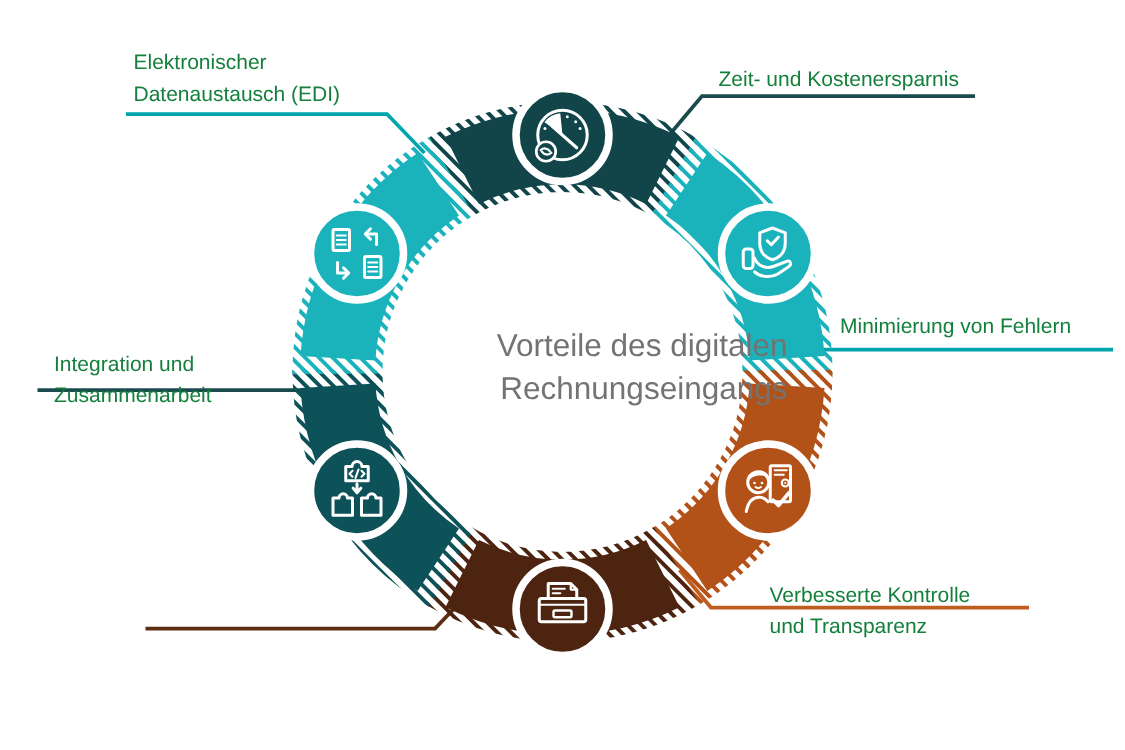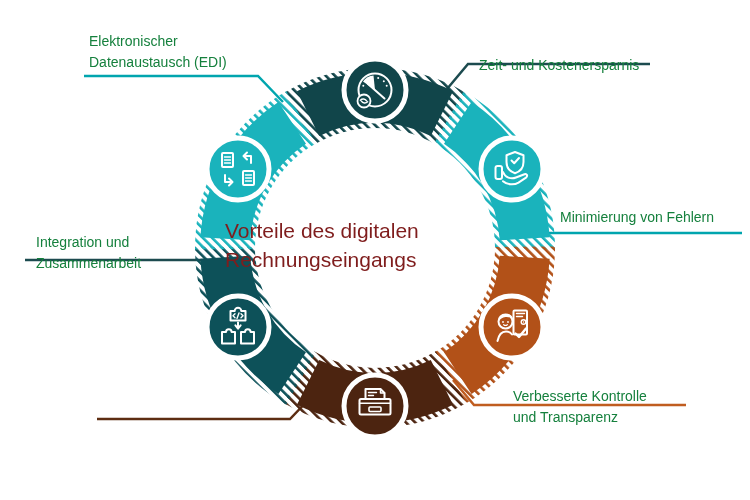--- a/index.html
+++ b/index.html
@@ -1,24 +1,24 @@
 <!DOCTYPE html>
 <html><head>
 <meta charset="utf-8">
 <style>
   html,body{margin:0;padding:0;background:#fff;}
   #stage{position:relative;width:750px;height:500px;background:#fff;overflow:hidden;
          font-family:"Liberation Sans", sans-serif;}
   #diagram-svg{position:absolute;left:0;top:0;}
   .benefit-label{position:absolute;font-size:14px;line-height:21px;color:#15803d;
                  white-space:pre-line;}
-  .diagram-title{position:absolute;left:225px;top:216px;width:300px;text-align:left;
-                 font-size:21px;line-height:29px;color:#7f1d1d;white-space:pre-line;}
+  .diagram-title{position:absolute;left:225px;top:216px;width:300px;text-align:right;
+                 font-size:21px;line-height:29px;color:#737373;white-space:pre-line;}
   .lbl-edi{left:89px;top:31px;}
-  .lbl-zeit{left:479px;top:55px;text-align:right;}
+  .lbl-zeit{left:479px;top:42px;text-align:right;}
   .lbl-fehler{left:560px;top:207px;}
   .lbl-kontrolle{left:513px;top:358px;margin-top:28px;}
   .lbl-archiv{left:102px;top:374px;}
   .lbl-integration{left:36px;top:208px;margin-top:24px;}
 </style>
 </head>
 <body>
 
 <div id="stage">
 

